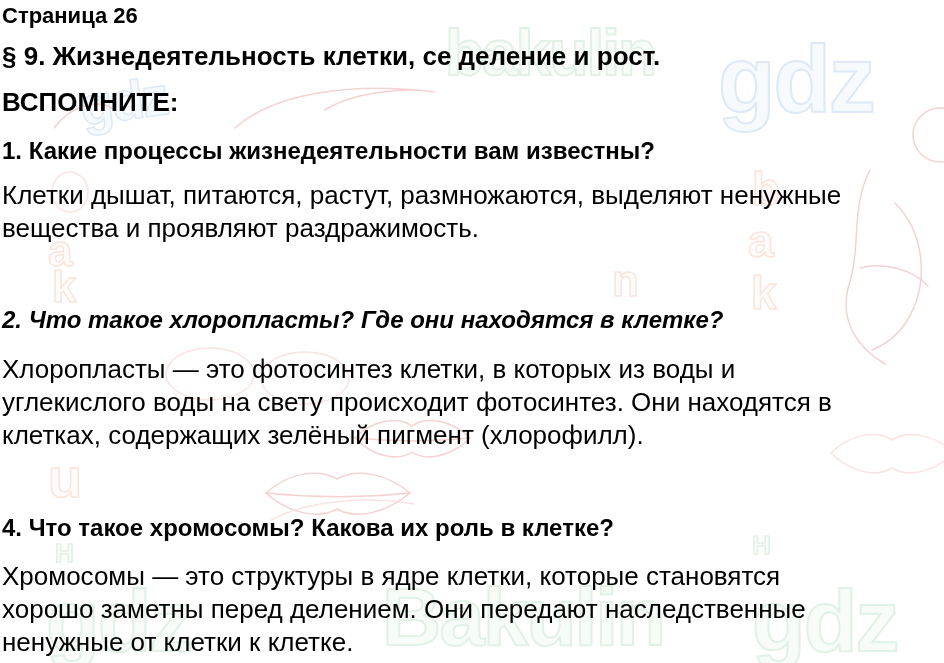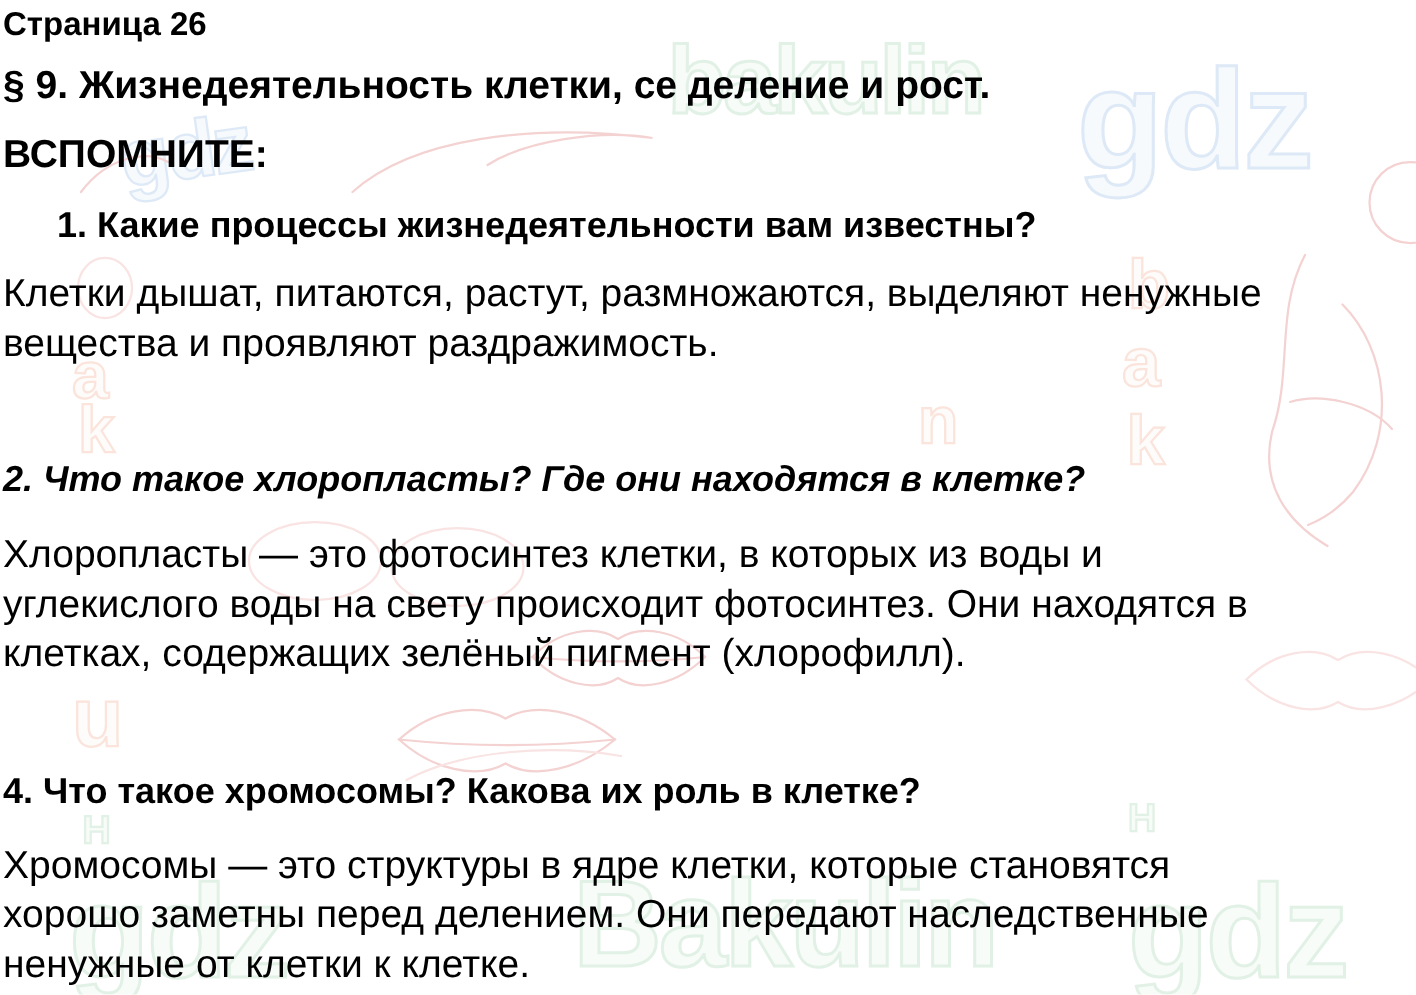--- a/index.html
+++ b/index.html
@@ -14,21 +14,21 @@
 
   
   .content { position: absolute; inset: 0; z-index: 2; padding-left: 11px; }
   .content > div { position: absolute; left: 2px; white-space: nowrap; }
 
   .page-label   { top: 3px;   font-size: 22px; font-weight: 700; }
   .section-title{ top: 41px;  font-size: 26px; font-weight: 700; }
   .recall       { top: 87px;  font-size: 26px; font-weight: 700; }
 
   .question { font-size: 24px; font-weight: 700; }
-  .q1 { top: 137px; margin-left: 36px; }
+  .q1 { top: 137px; }
   .q2 { top: 306px; font-style: italic; }
   .q3 { top: 514px; }
 
   .answer { font-size: 26px; line-height: 33px; font-weight: 400; }
   .a1 { top: 179px; }
   .a2 { top: 353px; }
   .a3 { top: 560px; }
   .answer .line { white-space: nowrap; }
 
   

